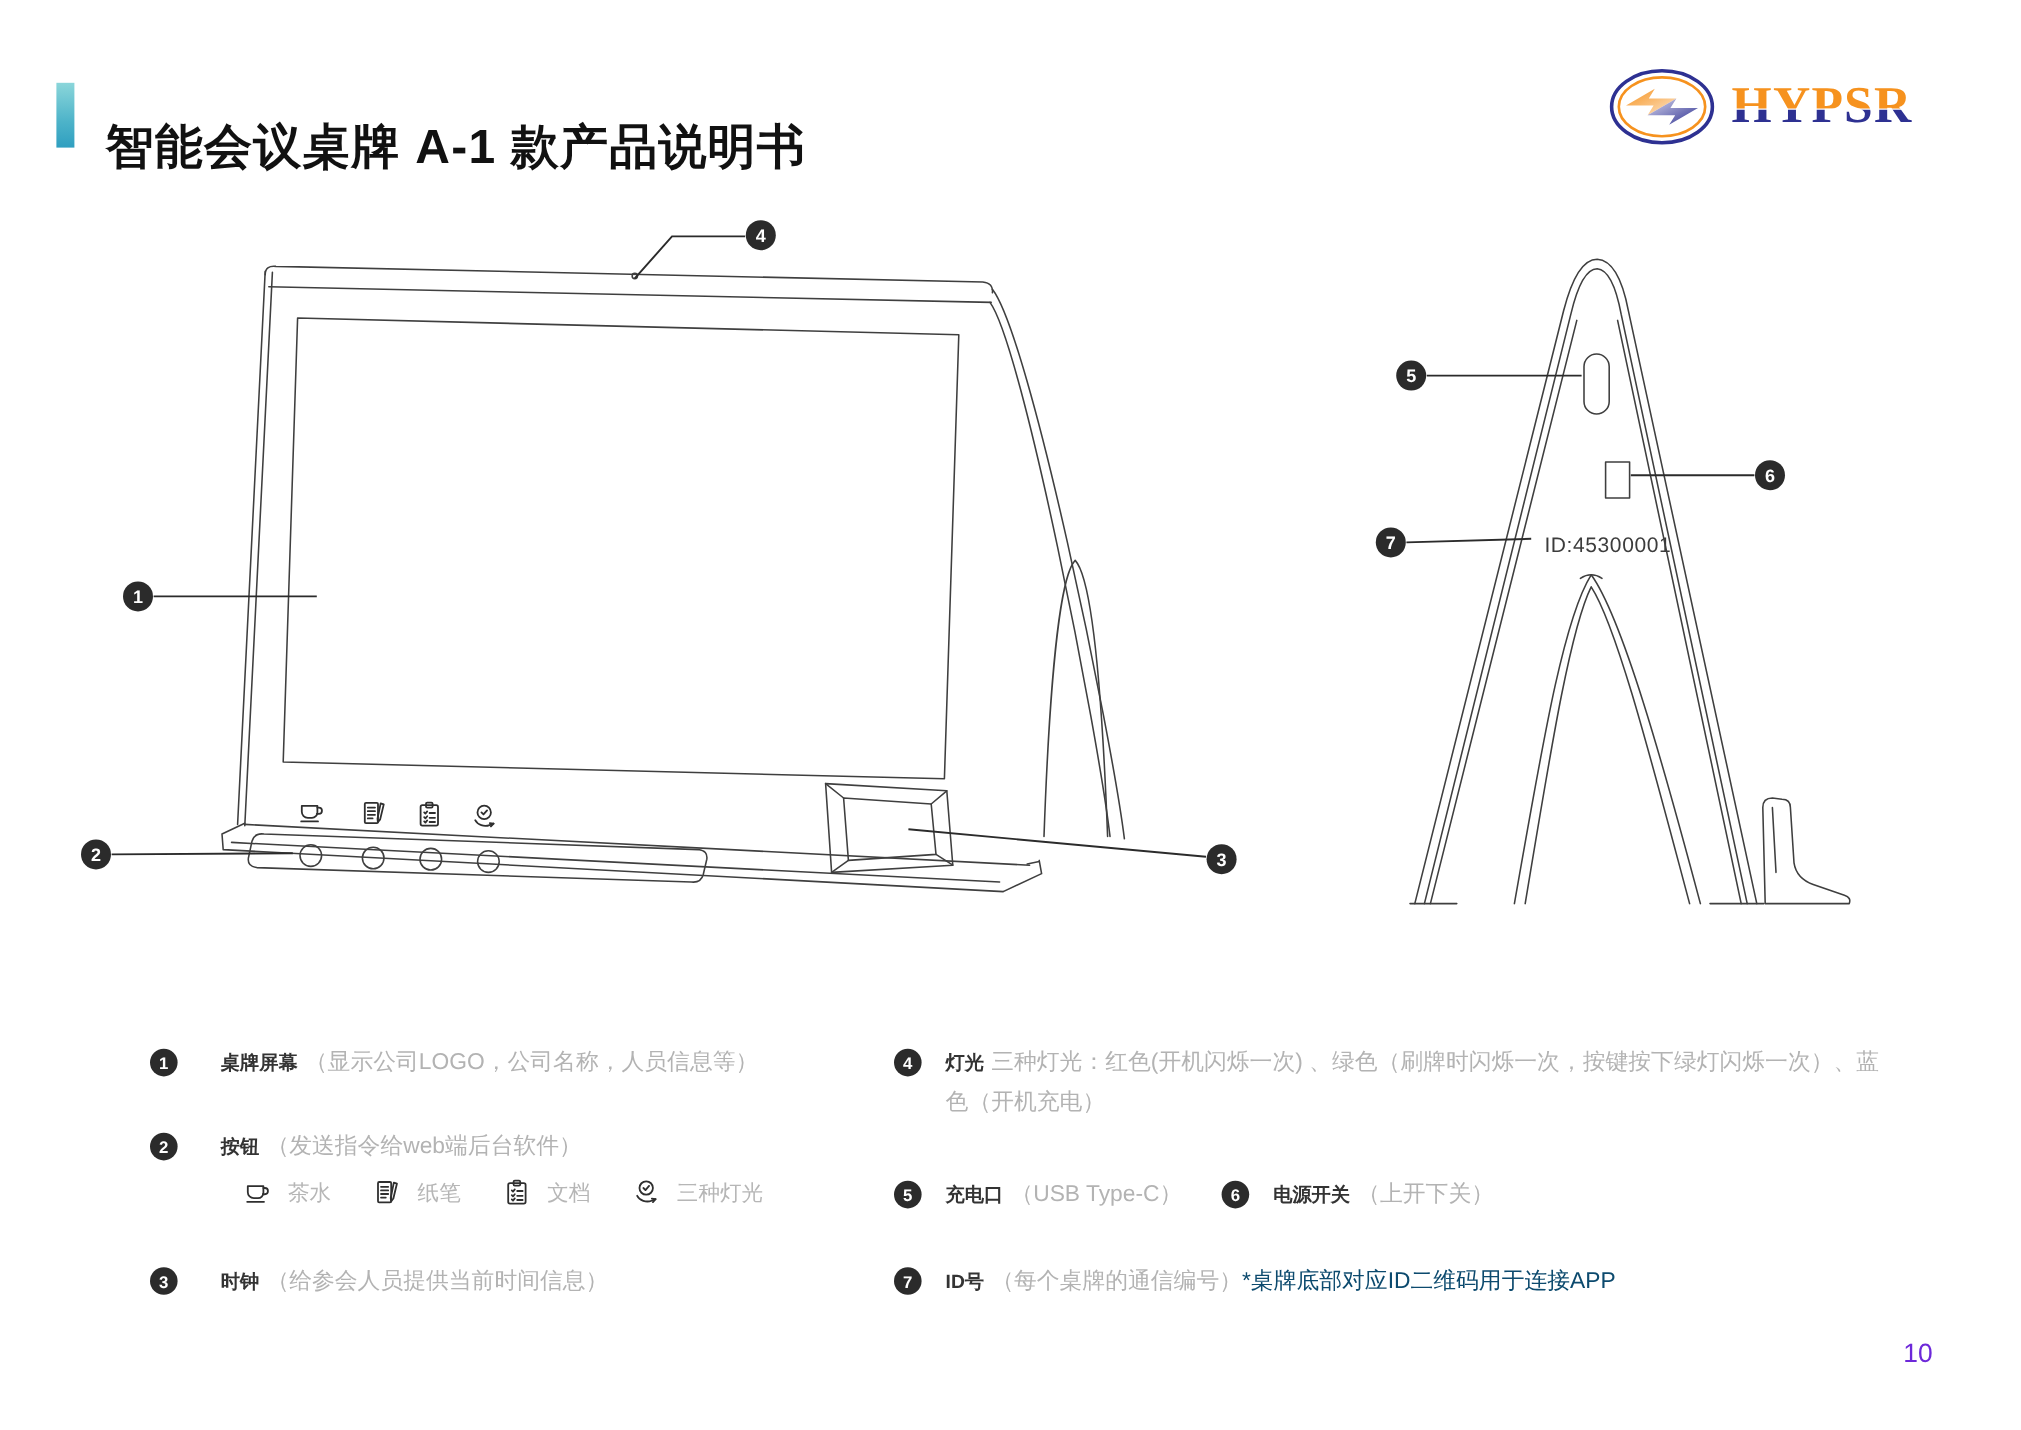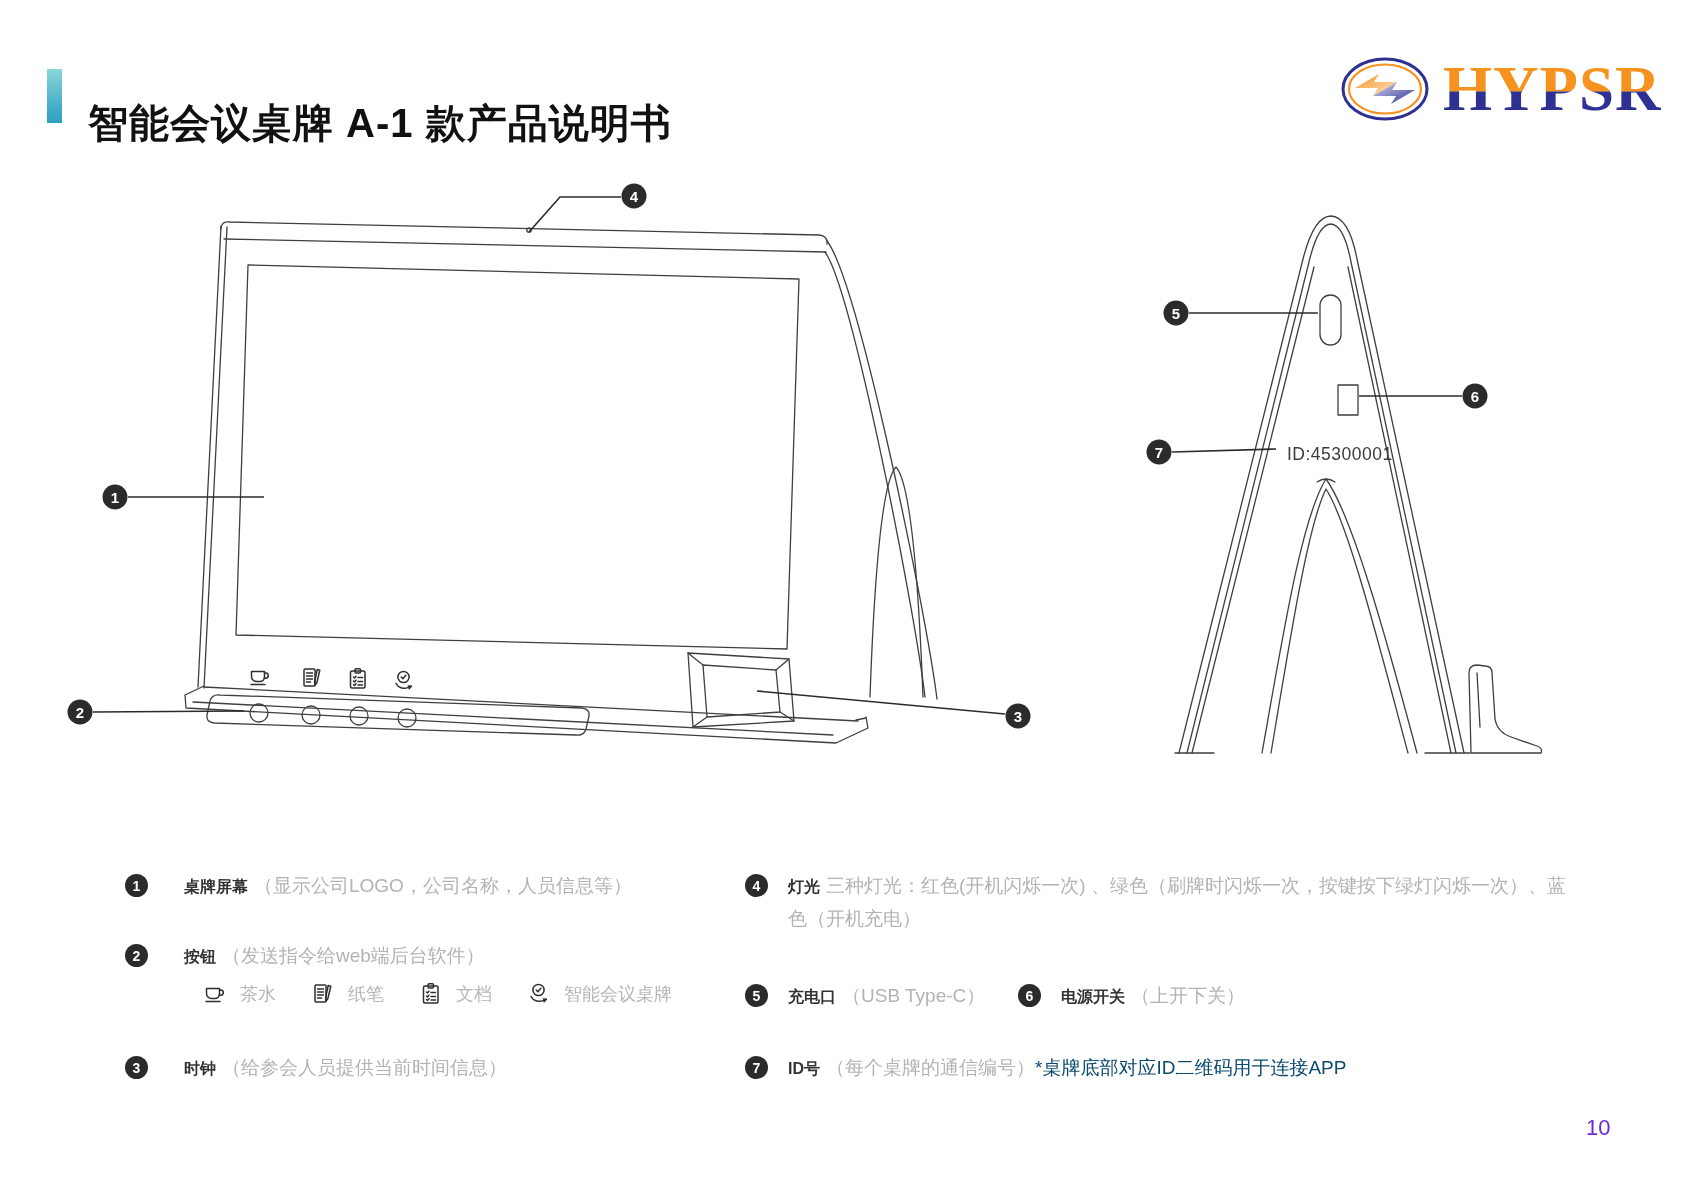--- a/index.html
+++ b/index.html
@@ -6,21 +6,21 @@
   body{font-family:"Liberation Sans","DejaVu Sans",sans-serif;}
   .page{position:relative;width:1684px;height:1192px;background:#fff;overflow:hidden;margin-top:19px;}
 
   
   .accent{position:absolute;left:47px;top:50px;width:15px;height:54px;
           background:linear-gradient(180deg,#8bd6da 0%,#4db3c9 60%,#2f9fc0 100%);}
   .title{position:absolute;left:88px;top:50px;height:54px;line-height:54px;
          font-size:40px;font-weight:800;color:#111;letter-spacing:1px;white-space:nowrap;}
   .logo{position:absolute;left:1341px;top:38px;display:flex;align-items:center;gap:14px;}
   .logo-word{position:relative;font-family:"Liberation Serif","DejaVu Serif",serif;
-             font-weight:700;font-size:63px;line-height:62px;letter-spacing:1px;white-space:nowrap;}
+             font-weight:700;font-size:43px;line-height:62px;letter-spacing:1px;white-space:nowrap;}
   .logo-word .layer-top{color:#f6921e;clip-path:inset(0 0 46% 0);}
   .logo-word .layer-bottom{position:absolute;inset:0;color:#2e3192;clip-path:inset(54% 0 0 0);}
 
   
   .diagram{position:absolute;left:0;top:0;width:1684px;height:1192px;}
   .ln{stroke:#3f3f3f;stroke-width:1.3;fill:none;stroke-linecap:round;stroke-linejoin:round;}
   .ld{stroke:#2b2b2b;stroke-width:1.6;fill:none;}
   .badge-c{fill:#2b2b2b;}
   .badge-t{fill:#ffffff;font-size:15px;font-weight:bold;text-anchor:middle;
            font-family:"Liberation Sans","DejaVu Sans",sans-serif;}
@@ -210,21 +210,21 @@
     <span class="icon-item">
       <svg class="isvg" viewBox="0 0 24 24">
           <use href="#sym-clipboard"></use>
         </svg>
       <span class="lab">文档</span>
     </span>
     <span class="icon-item">
       <svg class="isvg" viewBox="0 0 24 24">
           <use href="#sym-hand-check"></use>
         </svg>
-      <span class="lab">智能会议桌牌</span>
+      <span class="lab">三种灯光</span>
     </span>
   </div>
 
   <div class="lrow" style="left:125px;top:1037px;">
     <span class="badge">3</span>
     <p class="ltext ml-l"><b>时钟</b><span>（给参会人员提供当前时间信息）</span></p>
   </div>
 
   <div class="lrow" style="left:745px;top:855px;width:835px;">
     <span class="badge">4</span>

